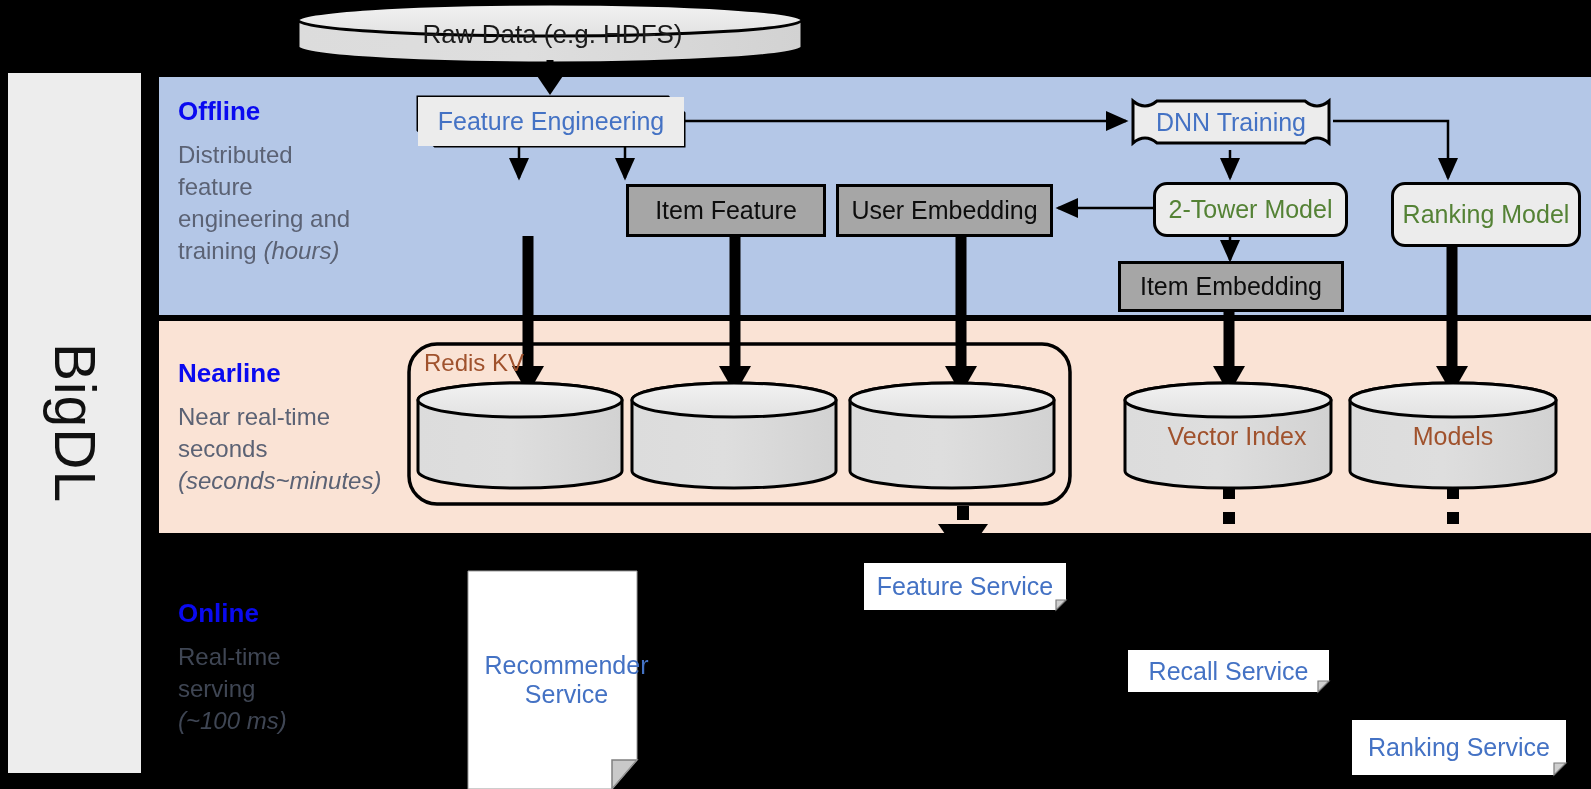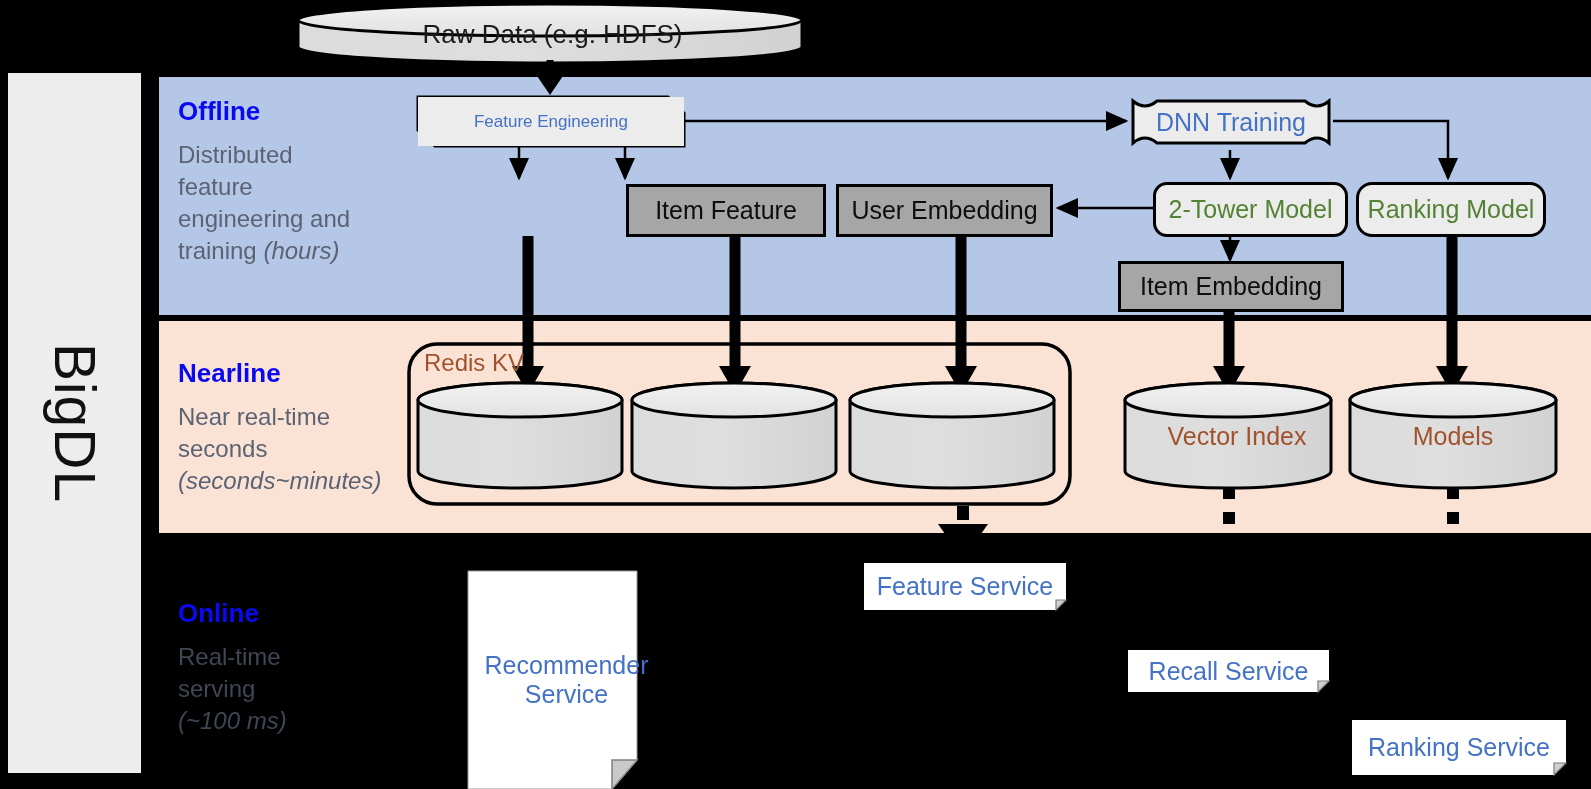--- a/index.html
+++ b/index.html
@@ -50,21 +50,21 @@
   .gray-box {
     background:#a6a6a6; border:3px solid #000; color:#0d0d0d; font-size:25px;
   }
   
   .model-box {
     background:#ececec; border:3px solid #000; border-radius:14px;
     color:#548235; font-size:25px;
   }
   
   .doc-box {
-    background:#ececec; color:#4472c4; font-size:17px;
+    background:#ececec; color:#4472c4; font-size:25px;
   }
   
   .notch-box { background:transparent; color:#4472c4; font-size:25px; }
   
   .svc-box { background:#ffffff; color:#4472c4; font-size:25px; }
 
   
   svg.layer { position:absolute; left:0; top:0; width:1591px; height:789px; pointer-events:none; }
 
   
@@ -266,21 +266,21 @@
 
   <div class="box doc-box" style="left:418px; top:97px; width:266px; height:49px;">Feature Engineering</div>
 
   <div class="box notch-box" style="left:1133px; top:101px; width:196px; height:42px;">DNN Training</div>
 
   <div class="box gray-box" style="left:626px; top:184px; width:200px; height:53px;">Item Feature</div>
   <div class="box gray-box" style="left:836px; top:184px; width:217px; height:53px;">User Embedding</div>
   <div class="box gray-box" style="left:1118px; top:261px; width:226px; height:51px;">Item Embedding</div>
 
   <div class="box model-box" style="left:1153px; top:182px; width:195px; height:55px;">2-Tower Model</div>
-  <div class="box model-box" style="left:1356px; top:182px; width:190px; height:55px;border-radius:16px;">Ranking Model</div>
+  <div class="box model-box" style="left:1391px; top:182px; width:190px; height:65px;">Ranking Model</div>
 
   <div id="redis-kv-label">Redis KV</div>
 
   <div class="cyl-label" style="left:1125px; top:418px; width:206px; height:36px;padding-left:18px;">Vector Index</div>
   <div class="cyl-label" style="left:1350px; top:418px; width:206px; height:36px;">Models</div>
 
   <div class="box svc-box" style="left:468px; top:571px; width:169px; height:218px; background:transparent; flex-direction:column;padding-left:28px;">
     <span>Recommender</span>
     <span>Service</span>
   </div>

